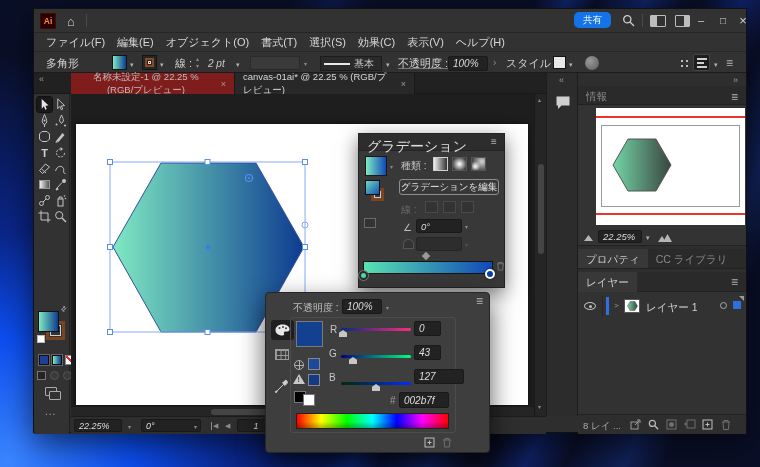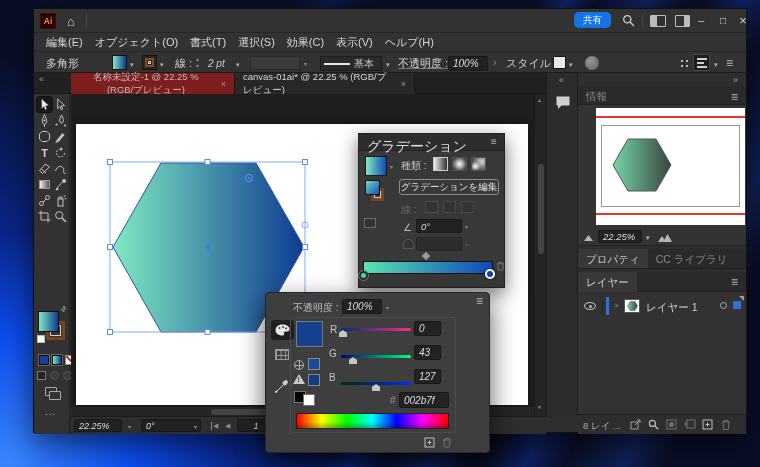--- a/index.html
+++ b/index.html
@@ -59,20 +59,21 @@
       </div>
       <div class="abs" style="left:641px;top:6px;width:15px;height:12px;border:1px solid #bdbdbd;border-radius:1px;">
         <div style="position:absolute;right:0;top:0;width:5px;height:10px;background:#bdbdbd;"></div>
       </div>
       <div class="abs wbtn" style="left:656px;top:0;">–</div>
       <div class="abs wbtn" style="left:678px;top:0;font-size:10px;">□</div>
       <div class="abs wbtn" style="left:698px;top:0;font-size:13px;">×</div>
     </div>
 
     <div class="abs" style="left:0;top:24px;width:712px;height:18px;background:#323232;display:flex;align-items:center;padding-left:7px;gap:2px;">
+      <span class="menuitem">ファイル(F)</span>
       <span class="menuitem">編集(E)</span>
       <span class="menuitem">オブジェクト(O)</span>
       <span class="menuitem">書式(T)</span>
       <span class="menuitem">選択(S)</span>
       <span class="menuitem">効果(C)</span>
       <span class="menuitem">表示(V)</span>
       <span class="menuitem">ヘルプ(H)</span>
     </div>
 
     <div class="abs" style="left:0;top:42px;width:712px;height:22px;background:#323232;border-top:1px solid #272727;border-bottom:1px solid #1c1c1c;">
@@ -497,21 +498,21 @@
       <div class="thumb" style="left:8px;"></div>
     </div>
     <div class="abs field" style="left:148px;top:52px;width:27px;height:15px;">
       <span>43</span>
     </div>
 
     <span class="abs ts" style="left:63px;top:80px;color:#c6c6c6;">B</span>
     <div class="abs thumbtrk" style="left:75px;top:83px;width:70px;background:linear-gradient(90deg,rgb(0,43,0),rgb(0,43,255));">
       <div class="thumb" style="left:31px;"></div>
     </div>
-    <div class="abs field" style="left:148px;top:76px;width:27px;height:15px;">
+    <div class="abs field" style="left:148px;top:76px;width:50px;height:15px;">
       <span>127</span>
     </div>
 
     <div class="abs" style="left:28px;top:67px;width:10px;height:10px;border:1px solid #b0b0b0;border-radius:50%;background:linear-gradient(#b0b0b0 1px,transparent 1px) 0 4px/100% 100%,linear-gradient(90deg,transparent 4px,#b0b0b0 4px,#b0b0b0 5px,transparent 5px);"></div>
     <div class="abs" style="left:42px;top:65px;width:12px;height:12px;background:#194a9e;border:1px solid #888;"></div>
     <div class="abs" style="left:27px;top:81px;width:0;height:0;border-left:6px solid transparent;border-right:6px solid transparent;border-bottom:10px solid #c9c9c9;">
       <span style="position:absolute;left:-1.5px;top:2px;font-size:7px;color:#3e3e3e;font-weight:bold;">!</span>
     </div>
     <div class="abs" style="left:42px;top:81px;width:12px;height:12px;background:#123a85;border:1px solid #888;"></div>
 

